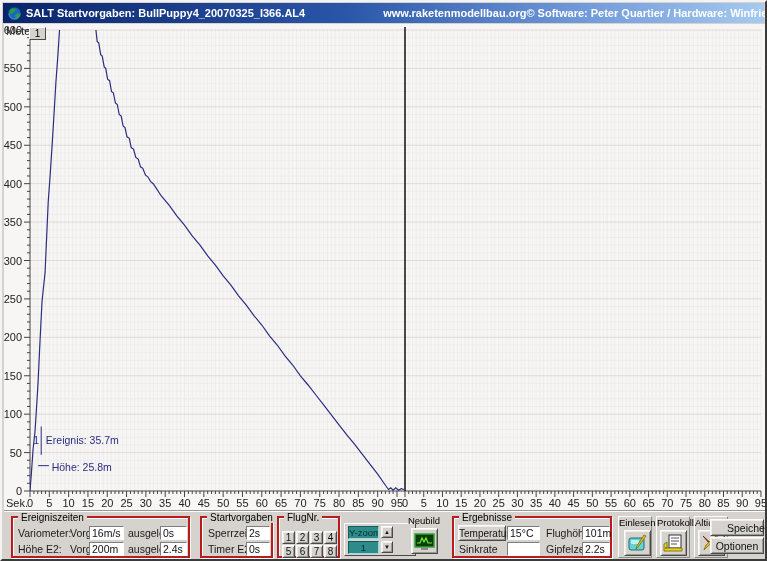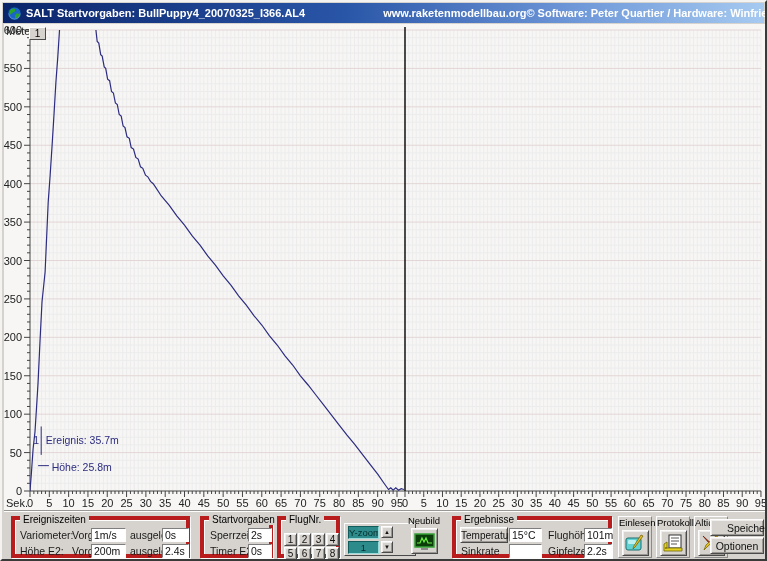--- a/index.html
+++ b/index.html
@@ -12,21 +12,21 @@
   .tb-icon{width:15px;height:15px;margin:0 4px 0 2px;flex:0 0 auto;}
   .tb-left{flex:0 0 auto;}
   .tb-mid{flex:0 0 auto;margin-left:78px;}
   .tb-right{margin-left:auto;margin-right:8px;flex:0 0 auto;}
   .chartarea{position:absolute;left:2px;top:22px;width:763px;height:486px;background:#f7f6f5;}
   #chart{position:absolute;left:0;top:0;}
   .flightTab{position:absolute;left:25px;top:3px;width:17px;height:13px;background:#d6d3ce;
     border:1px solid;border-color:#fdfdfd #4a4a4a #4a4a4a #fdfdfd;font-size:10px;line-height:11px;text-align:center;}
   .panel{position:absolute;left:2px;top:508px;width:763px;height:51px;background:#d6d3ce;
     border-top:1px solid #9a9793;box-shadow:inset 0 1px 0 #fdfdfd;}
-  .grp{position:absolute;border:4px solid #b91c1c;box-shadow:1px 1px 0 #fdfdfd,inset 1px 1px 0 #fdfdfd;text-decoration:underline;}
+  .grp{position:absolute;border:2px solid #b91c1c;box-shadow:1px 1px 0 #fdfdfd,inset 1px 1px 0 #fdfdfd;text-decoration:underline;}
   .gt{position:absolute;top:-6px;left:5px;background:#d6d3ce;padding:0 3px;font-size:10px;line-height:11px;white-space:nowrap;}
   .lbl{position:absolute;font-size:10.5px;line-height:12px;white-space:nowrap;color:#1a1a1a;}
   .fld{position:absolute;height:14px;background:#fff;border:1px solid;border-color:#7e7e7e #fdfdfd #fdfdfd #7e7e7e;
     font-size:10.5px;line-height:12px;padding:0 2px;white-space:nowrap;color:#111;}
   .btn3d{position:absolute;background:#d6d3ce;border:1px solid;border-color:#fdfdfd #4a4a4a #4a4a4a #fdfdfd;
     box-shadow:inset 1px 1px 0 #efeeec,inset -1px -1px 0 #9a9793;
     font-size:10.5px;font-family:"Liberation Sans",sans-serif;color:#111;padding:0;cursor:default;}
   .fbtns{position:absolute;left:3px;top:13px;width:58px;display:flex;flex-wrap:wrap;gap:1px;}
   .fbtn{position:static;width:13px;height:13px;font-size:10px;line-height:10px;text-align:center;}
   .tz{position:absolute;background:#2e8b8b;border:1px solid;border-color:#115c5c #9adada #9adada #115c5c;
@@ -631,21 +631,21 @@
       </svg>
     <div class="flightTab">1</div>
   </div>
 
   <div class="panel">
 
     <div class="grp" style="left:7px;top:5px;width:179px;height:42px;">
       <span class="gt">Ereigniszeiten</span>
       <span class="lbl" style="left:5px;top:9px;">Variometer:</span>
       <span class="lbl" style="left:57px;top:9px;">Vorgabe</span>
-      <span class="fld" style="left:76px;top:8px;width:35px;">1m/s</span>
+      <span class="fld" style="left:76px;top:8px;width:35px;">16m/s</span>
       <span class="lbl" style="left:115px;top:9px;">ausgelöst</span>
       <span class="fld" style="left:147px;top:8px;width:27px;">0s</span>
       <span class="lbl" style="left:5px;top:25px;">Höhe E2:</span>
       <span class="lbl" style="left:57px;top:25px;">Vorgabe</span>
       <span class="fld" style="left:76px;top:24px;width:35px;">200m</span>
       <span class="lbl" style="left:115px;top:25px;">ausgelöst</span>
       <span class="fld" style="left:147px;top:24px;width:27px;">2.4s</span>
     </div>
 
     <div class="grp" style="left:196px;top:5px;width:73px;height:42px;padding-left:8px;">
@@ -693,21 +693,21 @@
       <button class="btn3d" style="left:4px;top:7px;width:48px;height:16px;font-size:10px;">Temperatur</button>
       <span class="fld" style="left:53px;top:8px;width:33px;">15°C</span>
       <span class="lbl" style="left:92px;top:9px;">Flughöhe</span>
       <span class="fld" style="left:128px;top:8px;width:28px;">101m</span>
       <span class="lbl" style="left:5px;top:25px;">Sinkrate</span>
       <span class="fld" style="left:53px;top:24px;width:33px;"></span>
       <span class="lbl" style="left:92px;top:25px;">Gipfelzeit</span>
       <span class="fld" style="left:128px;top:24px;width:28px;">2.2s</span>
     </div>
 
-    <div class="toolbox" style="left:614px;">
+    <div class="toolbox" style="left:614px;text-align:right;">
       <div class="tl">Einlesen</div>
       <button class="btn3d toolbtn">
         <svg width="20" height="19" viewBox="0 0 20 19">
           <rect x="1" y="4" width="15" height="12" rx="2" fill="#62d2d2" stroke="#1b6e6e" stroke-width="1"></rect>
           <rect x="3" y="6" width="8" height="4" rx="1" fill="#bdf0f0"></rect>
           <path d="M18,2 L10,13 L8,15 L8.6,12.4 L16,1 Z" fill="#e8c31f" stroke="#7a6408" stroke-width="0.8"></path>
         </svg>
       </button>
     </div>
 

